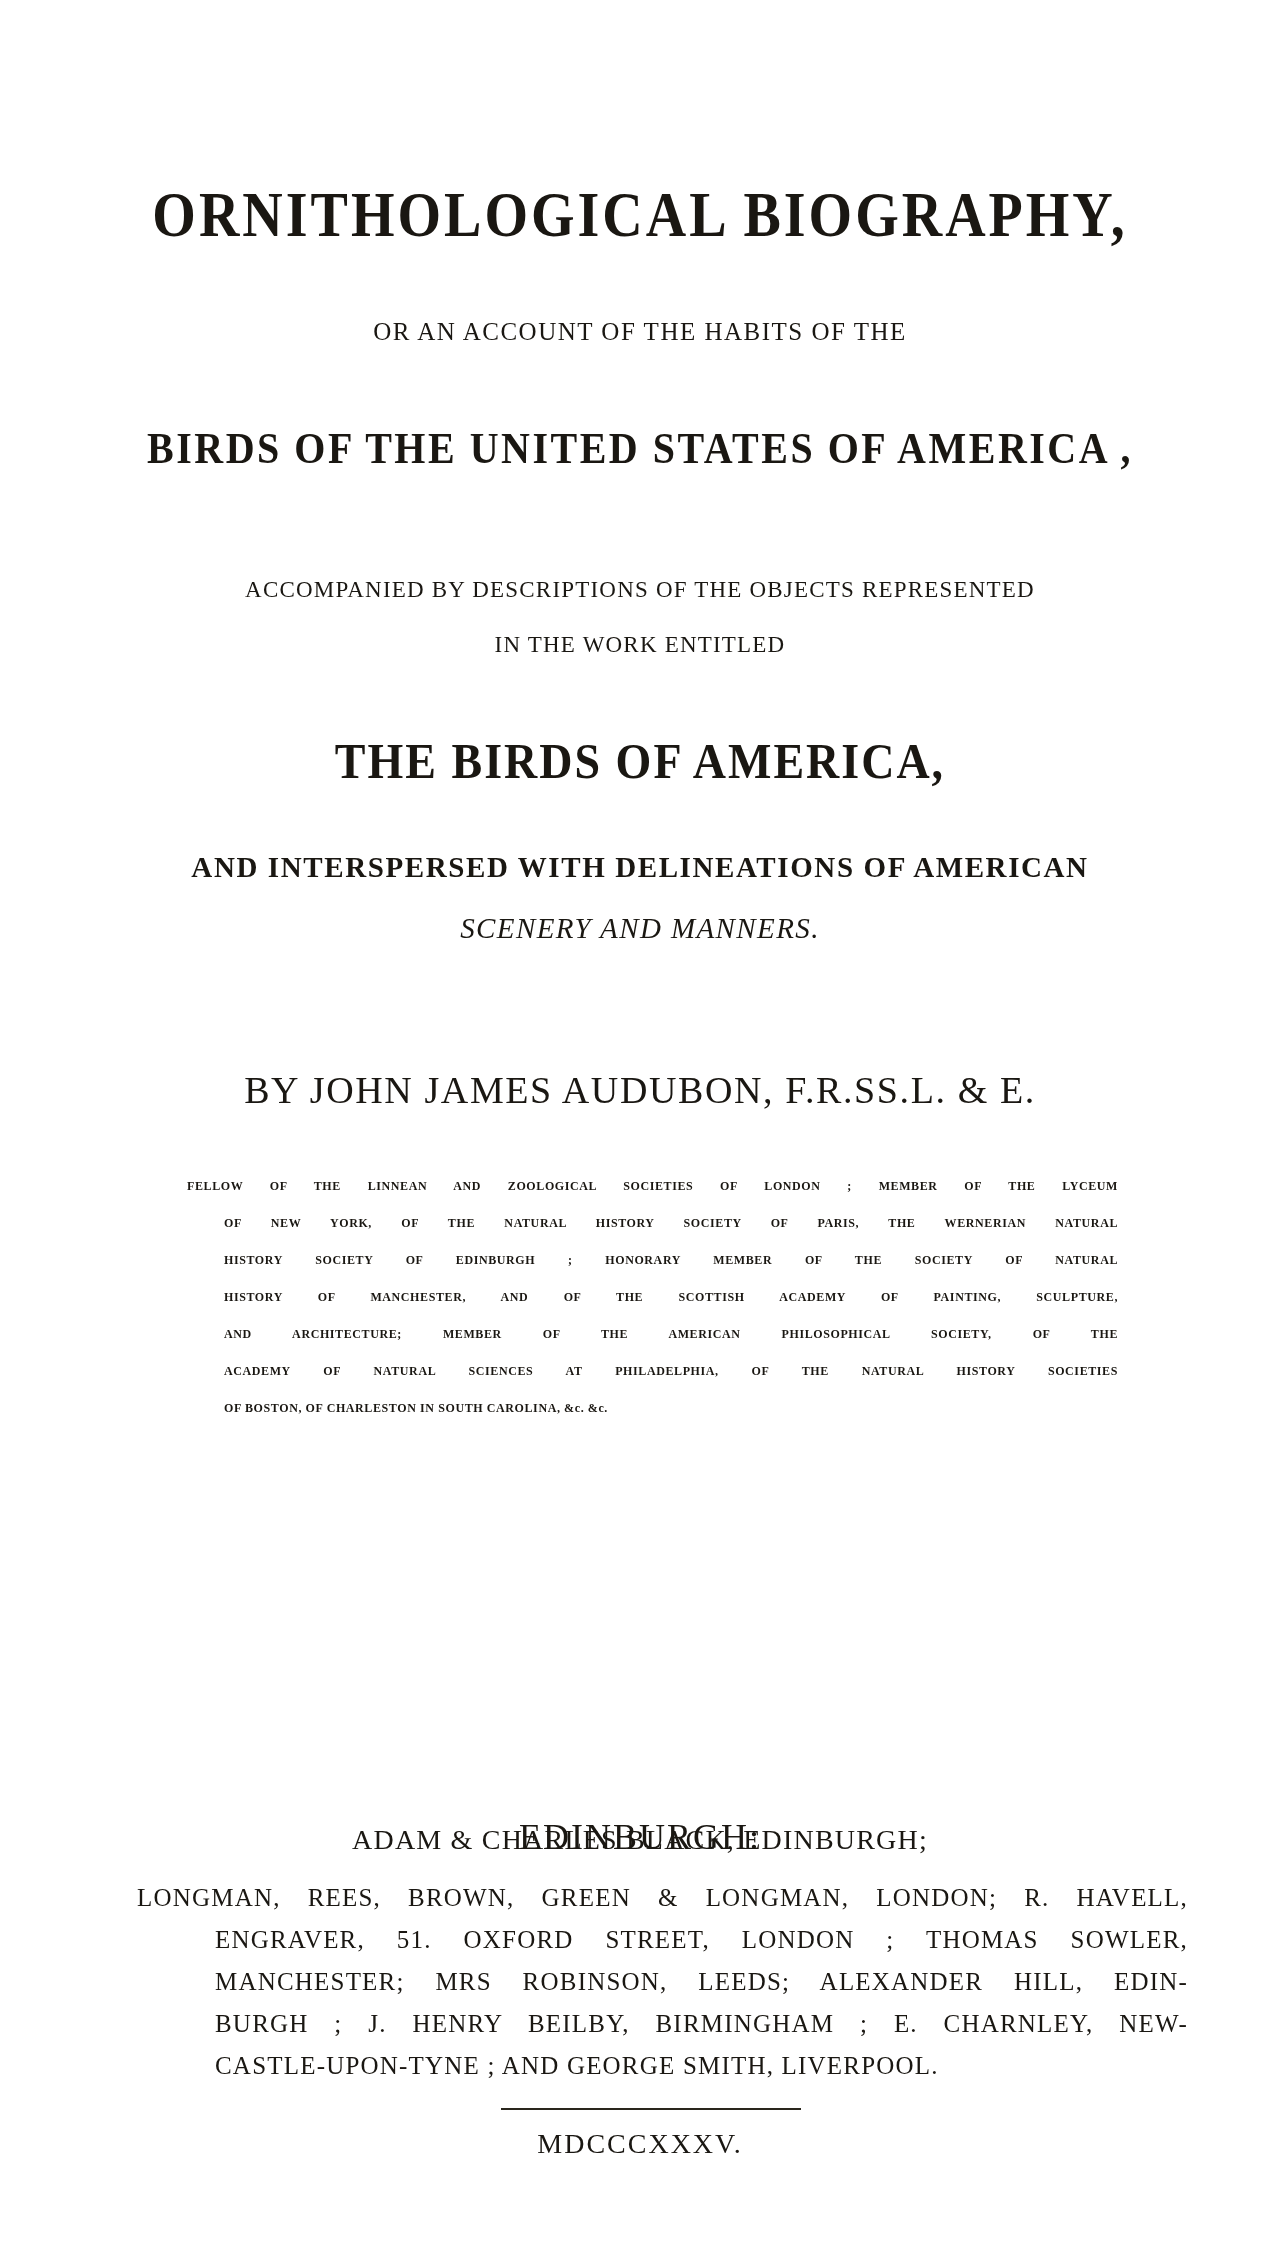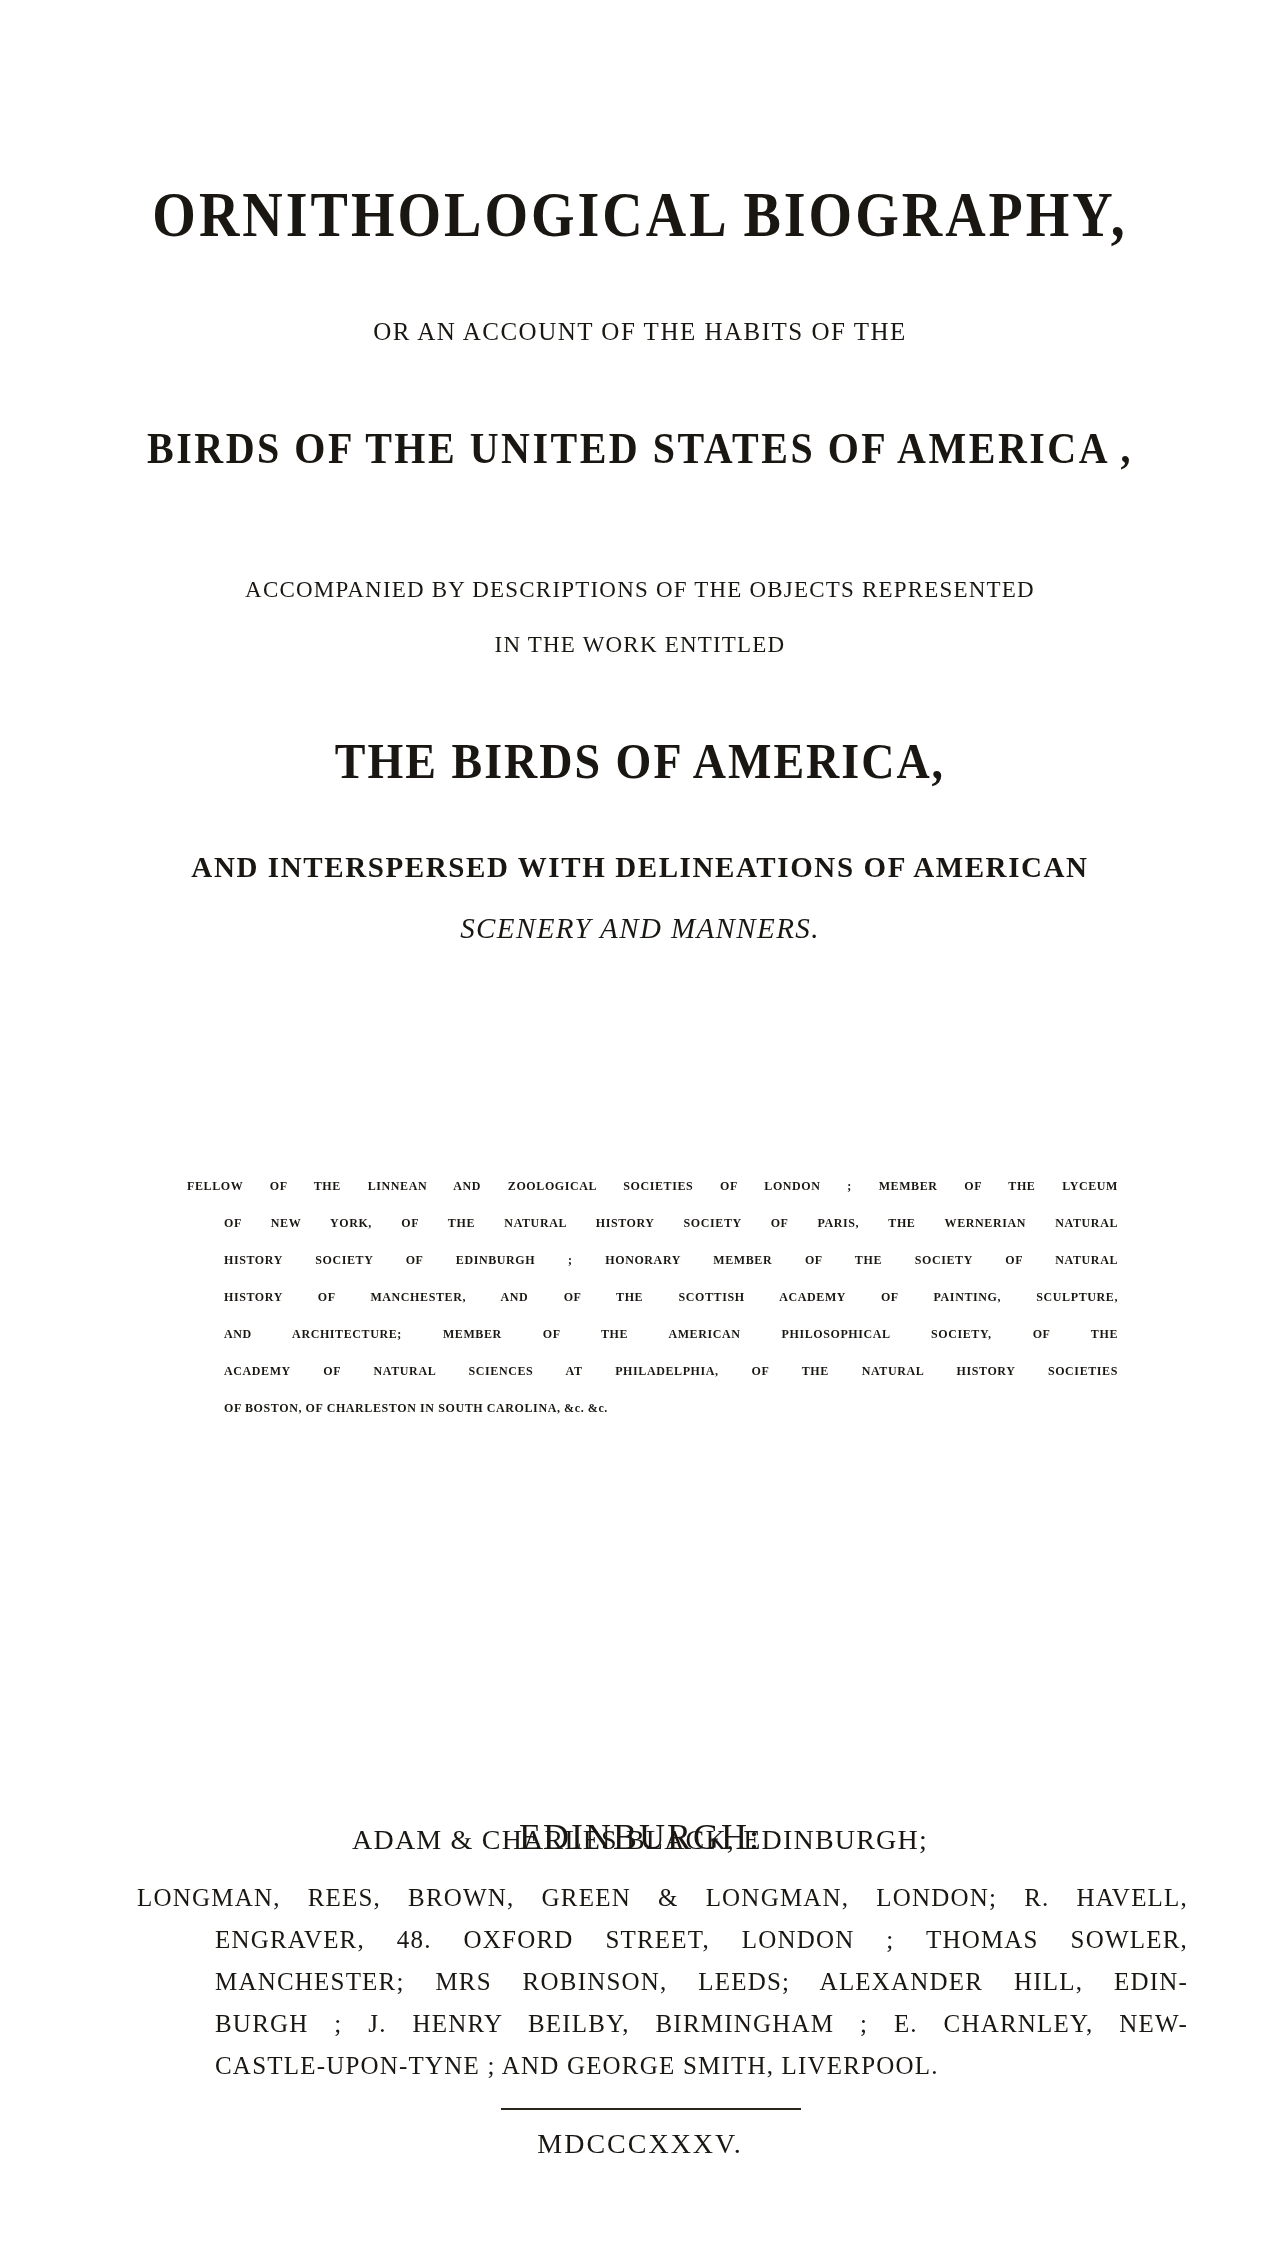--- a/index.html
+++ b/index.html
@@ -52,37 +52,38 @@
   <h2 id="main-subtitle" class="line condensed">BIRDS OF THE UNITED STATES OF AMERICA ,</h2>
 
   <p id="accomp-1" class="line">ACCOMPANIED BY DESCRIPTIONS OF THE OBJECTS REPRESENTED</p>
   <p id="accomp-2" class="line">IN THE WORK ENTITLED</p>
 
   <h2 id="work-title" class="line condensed">THE BIRDS OF AMERICA,</h2>
 
   <p id="inter-1" class="line">AND INTERSPERSED WITH DELINEATIONS OF AMERICAN</p>
   <p id="inter-2" class="line">SCENERY AND MANNERS.</p>
 
+  <p id="author" class="line">BY JOHN JAMES AUDUBON, F.R.SS.L. &amp; E.</p>
 
   <div>
     <p class="cred first" style="top:1179px">FELLOW OF THE LINNEAN AND ZOOLOGICAL SOCIETIES OF LONDON ; MEMBER OF THE LYCEUM</p>
     <p class="cred rest" style="top:1216px">OF NEW YORK, OF THE NATURAL HISTORY SOCIETY OF PARIS, THE WERNERIAN NATURAL</p>
     <p class="cred rest" style="top:1253px">HISTORY SOCIETY OF EDINBURGH ; HONORARY MEMBER OF THE SOCIETY OF NATURAL</p>
     <p class="cred rest" style="top:1290px">HISTORY OF MANCHESTER, AND OF THE SCOTTISH ACADEMY OF PAINTING, SCULPTURE,</p>
     <p class="cred rest" style="top:1327px">AND ARCHITECTURE; MEMBER OF THE AMERICAN PHILOSOPHICAL SOCIETY, OF THE</p>
     <p class="cred rest" style="top:1364px">ACADEMY OF NATURAL SCIENCES AT PHILADELPHIA, OF THE NATURAL HISTORY SOCIETIES</p>
     <p class="cred rest last" style="top:1401px">OF BOSTON, OF CHARLESTON IN SOUTH CAROLINA, &amp;c. &amp;c.</p>
   </div>
 
 
   <div>
     <p id="imprint-city" class="line">EDINBURGH:</p>
     <p id="imprint-publisher" class="line">ADAM &amp; CHARLES BLACK, EDINBURGH;</p>
     <p class="dist first" style="top:1884px">LONGMAN, REES, BROWN, GREEN &amp; LONGMAN, LONDON; R. HAVELL,</p>
-    <p class="dist rest" style="top:1926px">ENGRAVER, 48. OXFORD STREET, LONDON ; THOMAS SOWLER,</p>
+    <p class="dist rest" style="top:1926px">ENGRAVER, 51. OXFORD STREET, LONDON ; THOMAS SOWLER,</p>
     <p class="dist rest" style="top:1968px">MANCHESTER; MRS ROBINSON, LEEDS; ALEXANDER HILL, EDIN-</p>
     <p class="dist rest" style="top:2010px">BURGH ; J. HENRY BEILBY, BIRMINGHAM ; E. CHARNLEY, NEW-</p>
     <p class="dist rest last" style="top:2052px">CASTLE-UPON-TYNE ; AND GEORGE SMITH, LIVERPOOL.</p>
   </div>
 
   <div id="rule"></div>
   <p id="date" class="line">MDCCCXXXV.</p>
 
 </div>
 

